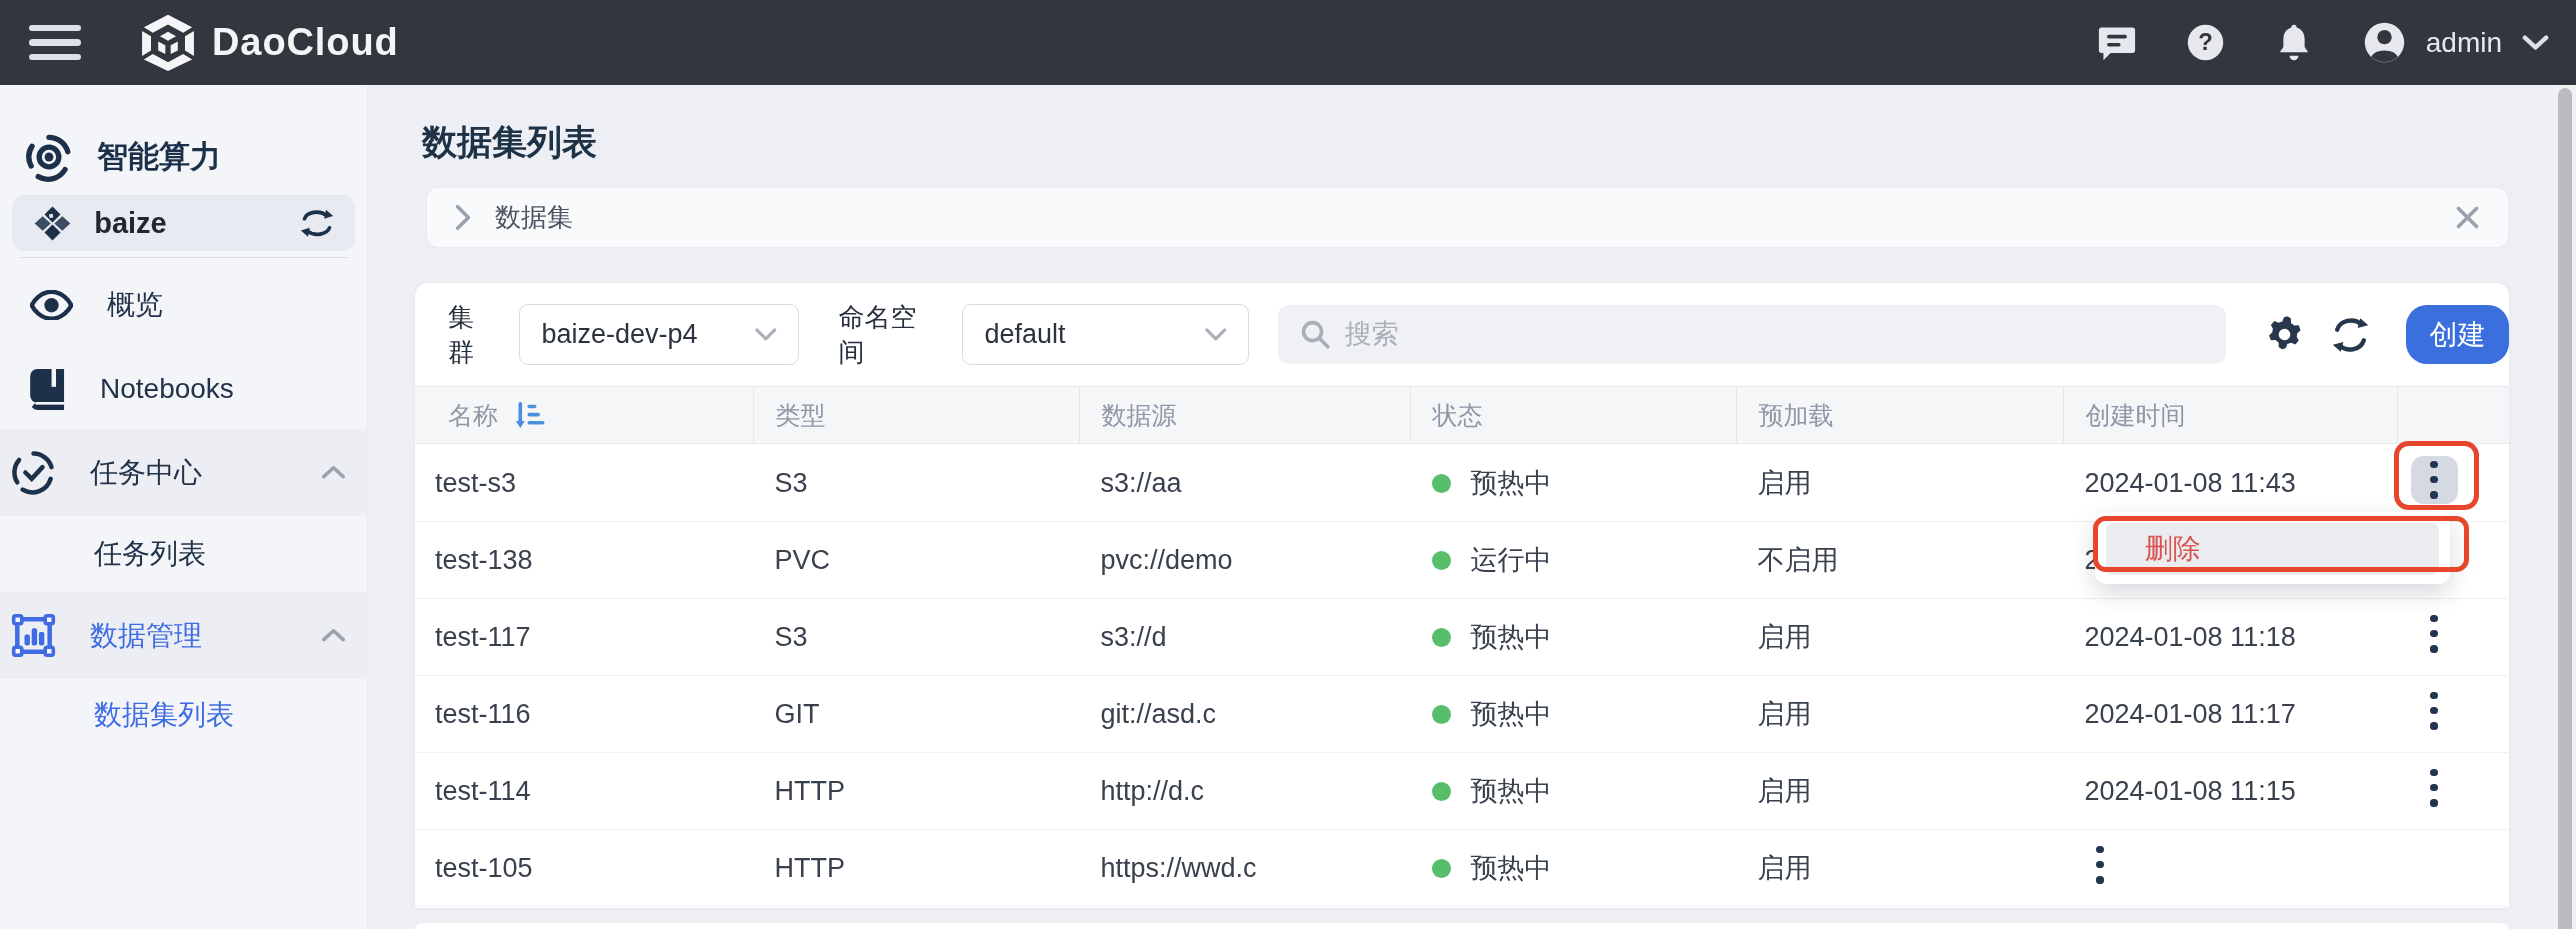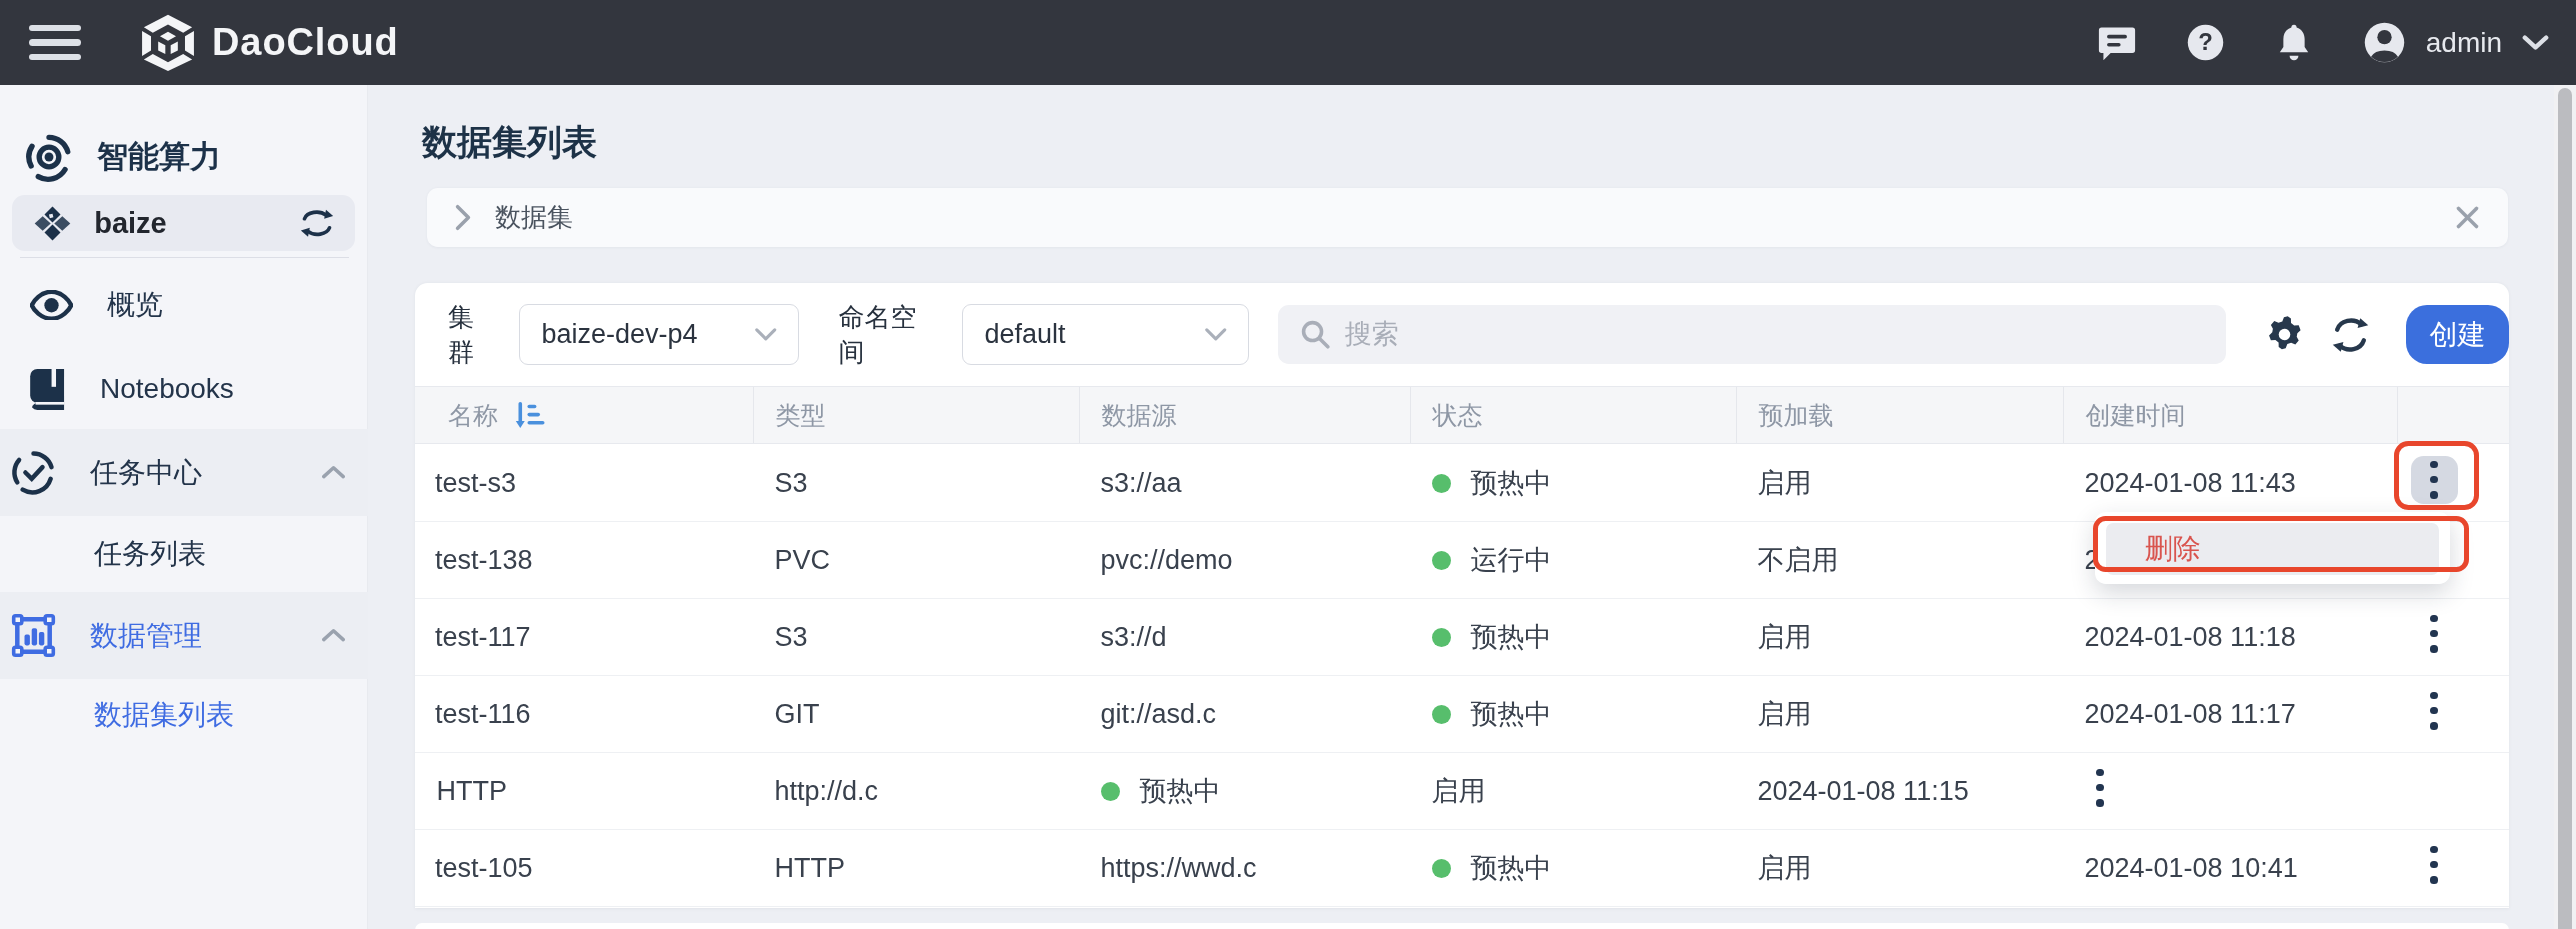--- a/index.html
+++ b/index.html
@@ -433,20 +433,21 @@
 
       <button class="kebab">
         <span class="kdot"></span>
             <span class="kdot"></span>
             <span class="kdot"></span>
       </button>
     </div>
   </div>
 
   <div class="trow">
+    <div class="cell c-name">test-114</div>
     <div class="cell c-type">HTTP</div>
     <div class="cell c-source">http://d.c</div>
     <div class="cell c-status">
       <span class="dot"></span>
       <span class="status-text">预热中</span>
     </div>
     <div class="cell c-preload">启用</div>
     <div class="cell c-created">2024-01-08 11:15</div>
     <div class="cell c-actions">
 
@@ -460,21 +461,20 @@
 
   <div class="trow">
     <div class="cell c-name">test-105</div>
     <div class="cell c-type">HTTP</div>
     <div class="cell c-source">https://wwd.c</div>
     <div class="cell c-status">
       <span class="dot"></span>
       <span class="status-text">预热中</span>
     </div>
     <div class="cell c-preload">启用</div>
-    <div class="cell c-created">2024-01-08 10:41</div>
     <div class="cell c-actions">
 
       <button class="kebab">
         <span class="kdot"></span>
             <span class="kdot"></span>
             <span class="kdot"></span>
       </button>
     </div>
   </div>
 </div>

